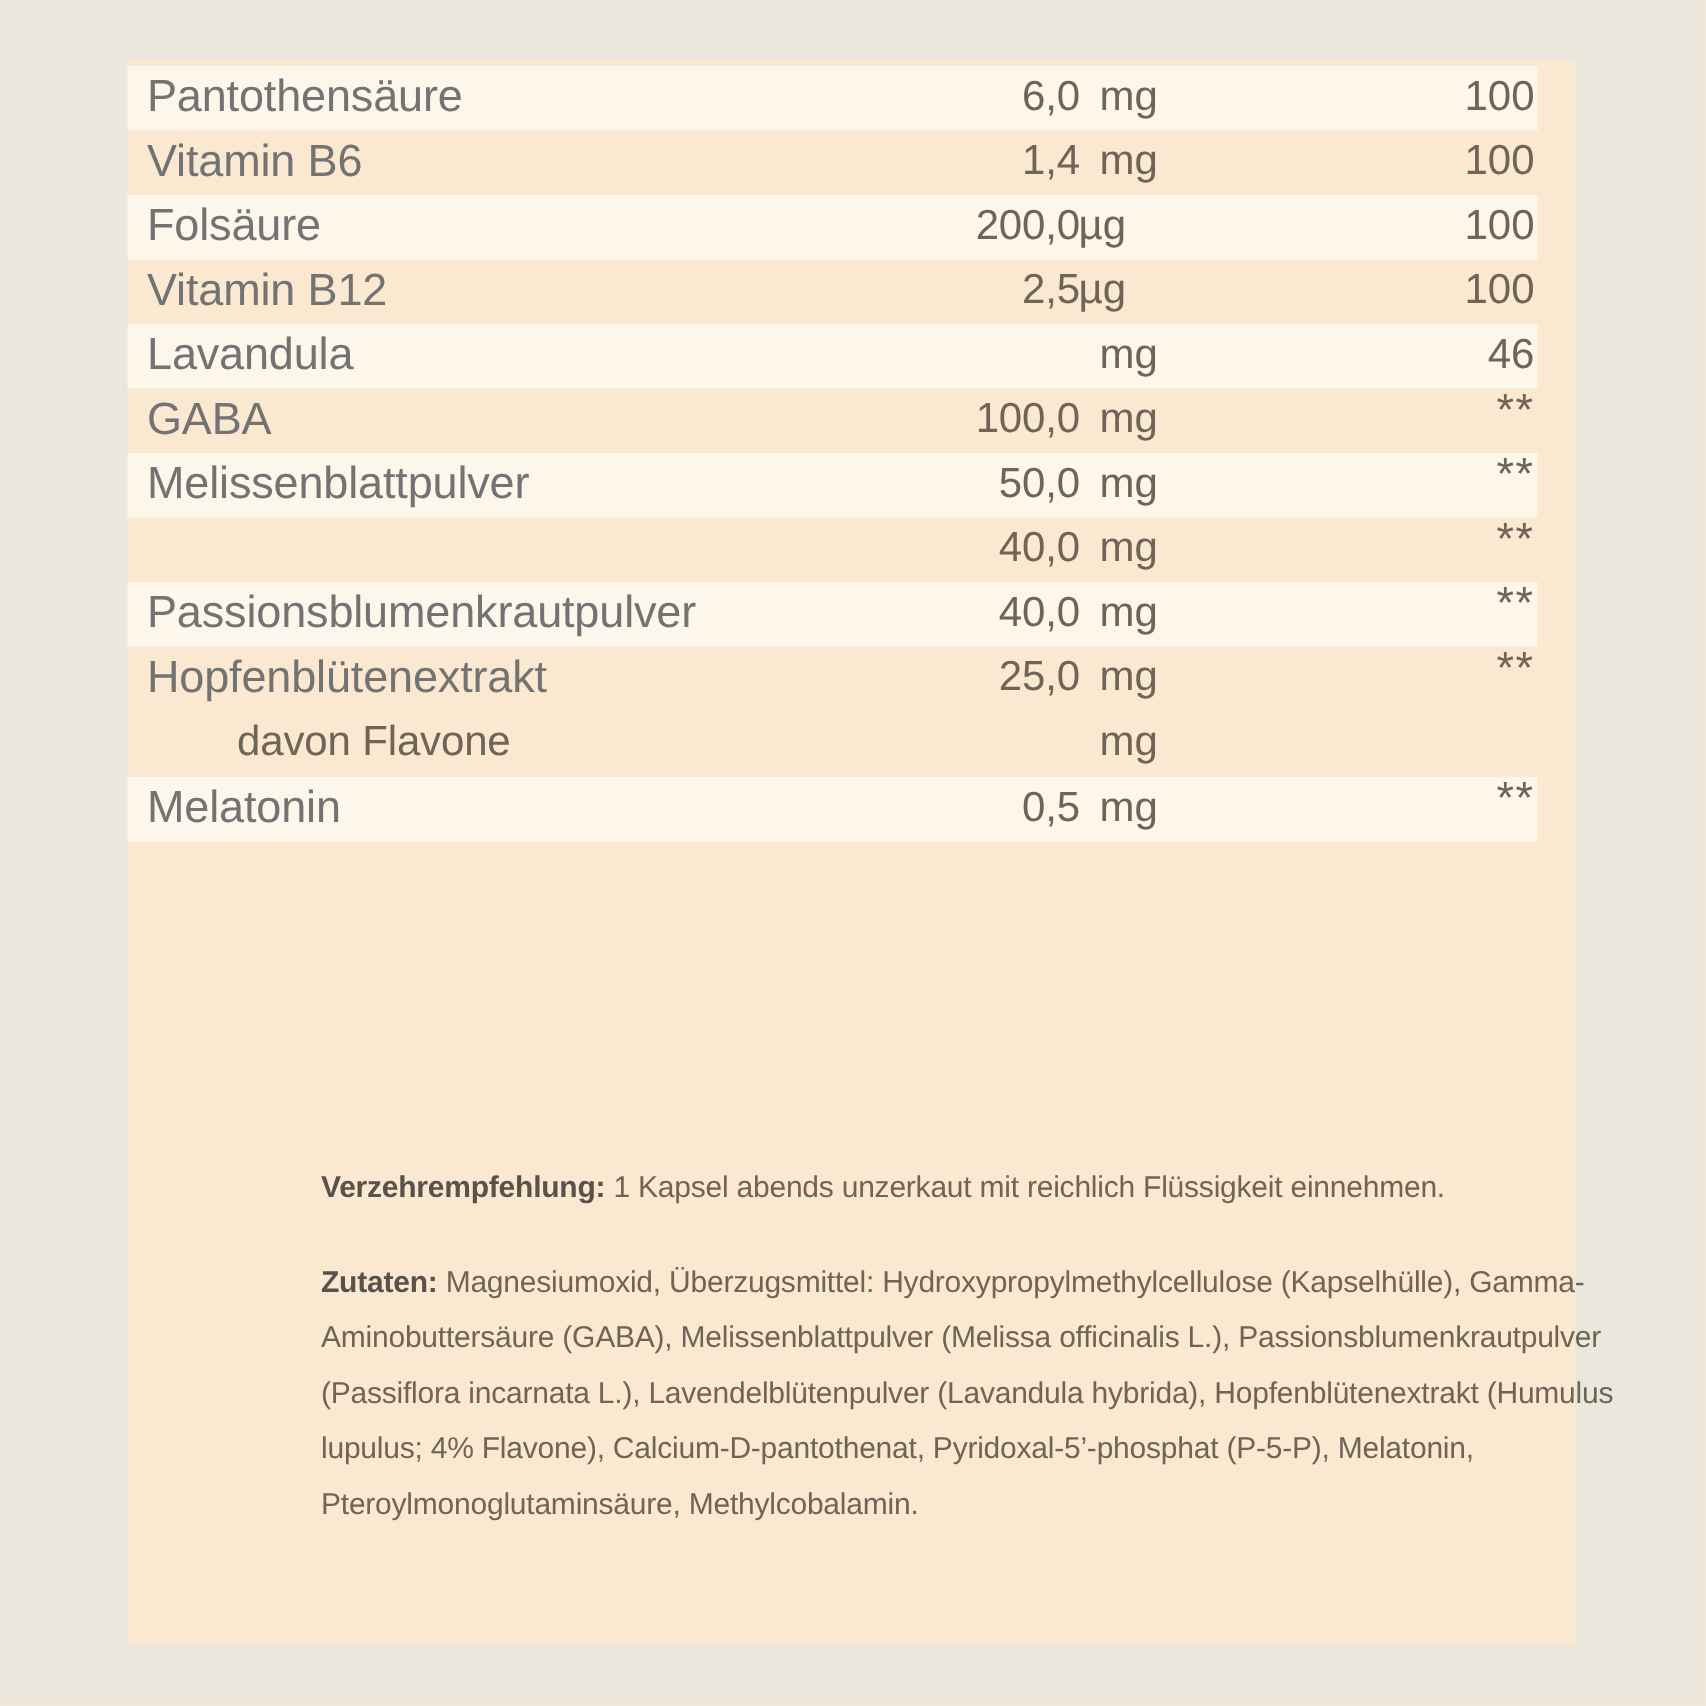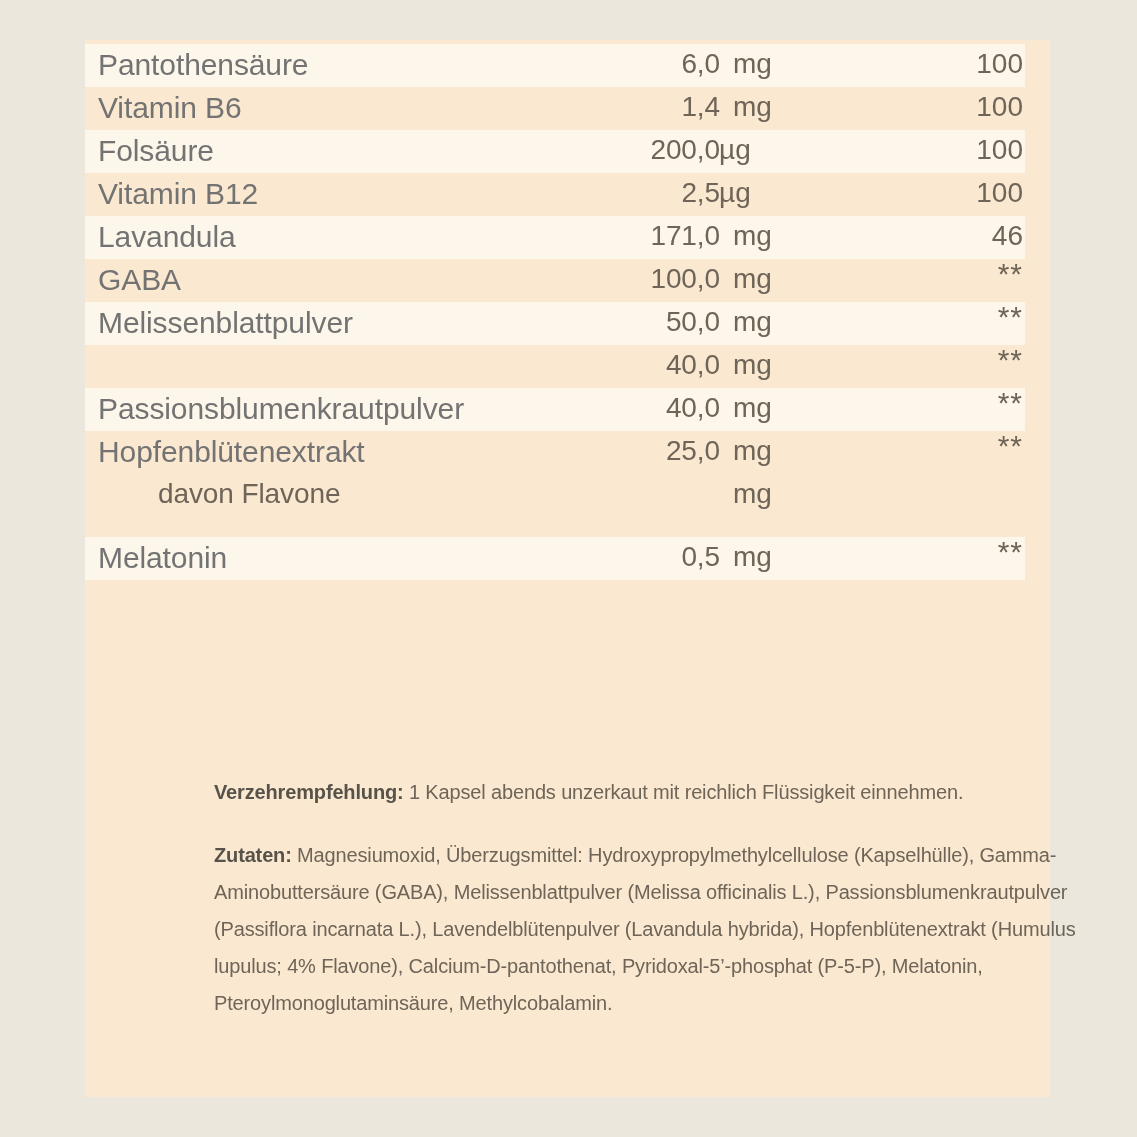--- a/index.html
+++ b/index.html
@@ -75,21 +75,21 @@
   .rows {
     position: relative;
     margin-top: 4px;
   }
   .row {
     position: relative;
     height: 43px;
     width: 940px;
   }
   .row.tall {
-    height: 106px;
+    height: 87px;
   }
   .row.alt {
     background: #fdf6ea;
   }
   .cell-name {
     position: absolute;
     left: 13px;
     top: 4px;
     font-size: 30px;
     color: #737373;
@@ -198,21 +198,20 @@
         <div class="cell-nrv">100</div>
       </div>
       <div class="row">
         <div class="cell-name">Vitamin B12</div>
         <div class="cell-num">2,5</div>
         <div class="cell-unit micro">µg</div>
         <div class="cell-nrv">100</div>
       </div>
       <div class="row alt">
         <div class="cell-name">Lavandula</div>
-        <div class="cell-num">171,0</div>
         <div class="cell-unit">mg</div>
         <div class="cell-nrv">46</div>
       </div>
       <div class="row">
         <div class="cell-name">GABA</div>
         <div class="cell-num">100,0</div>
         <div class="cell-unit">mg</div>
         <div class="cell-nrv stars">**</div>
       </div>
       <div class="row alt">

